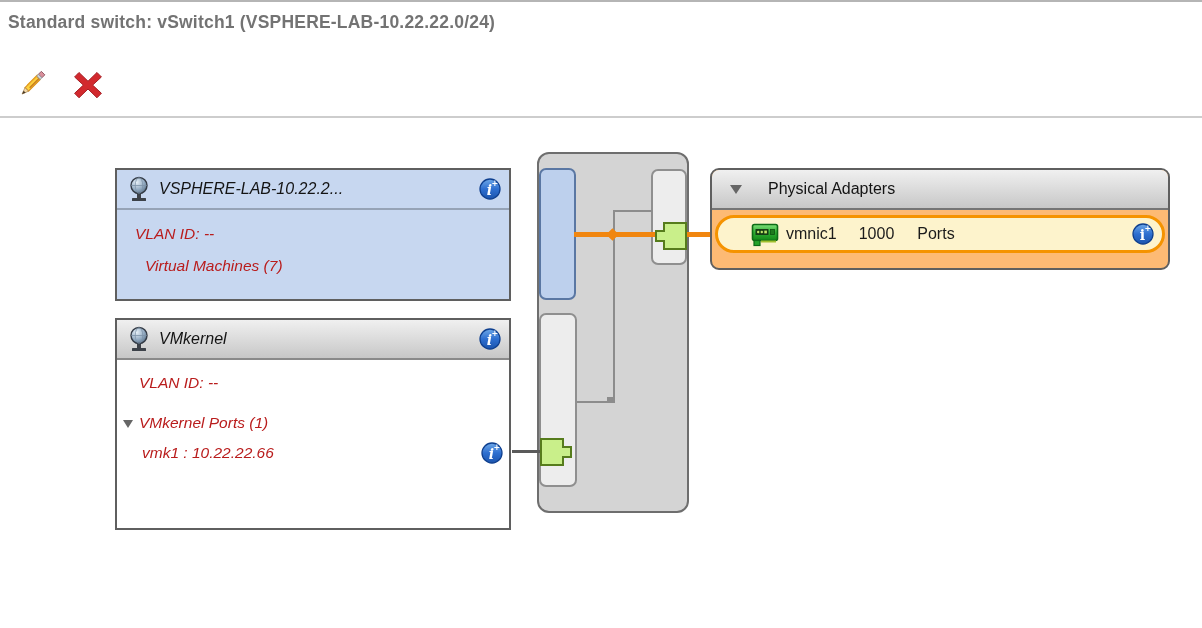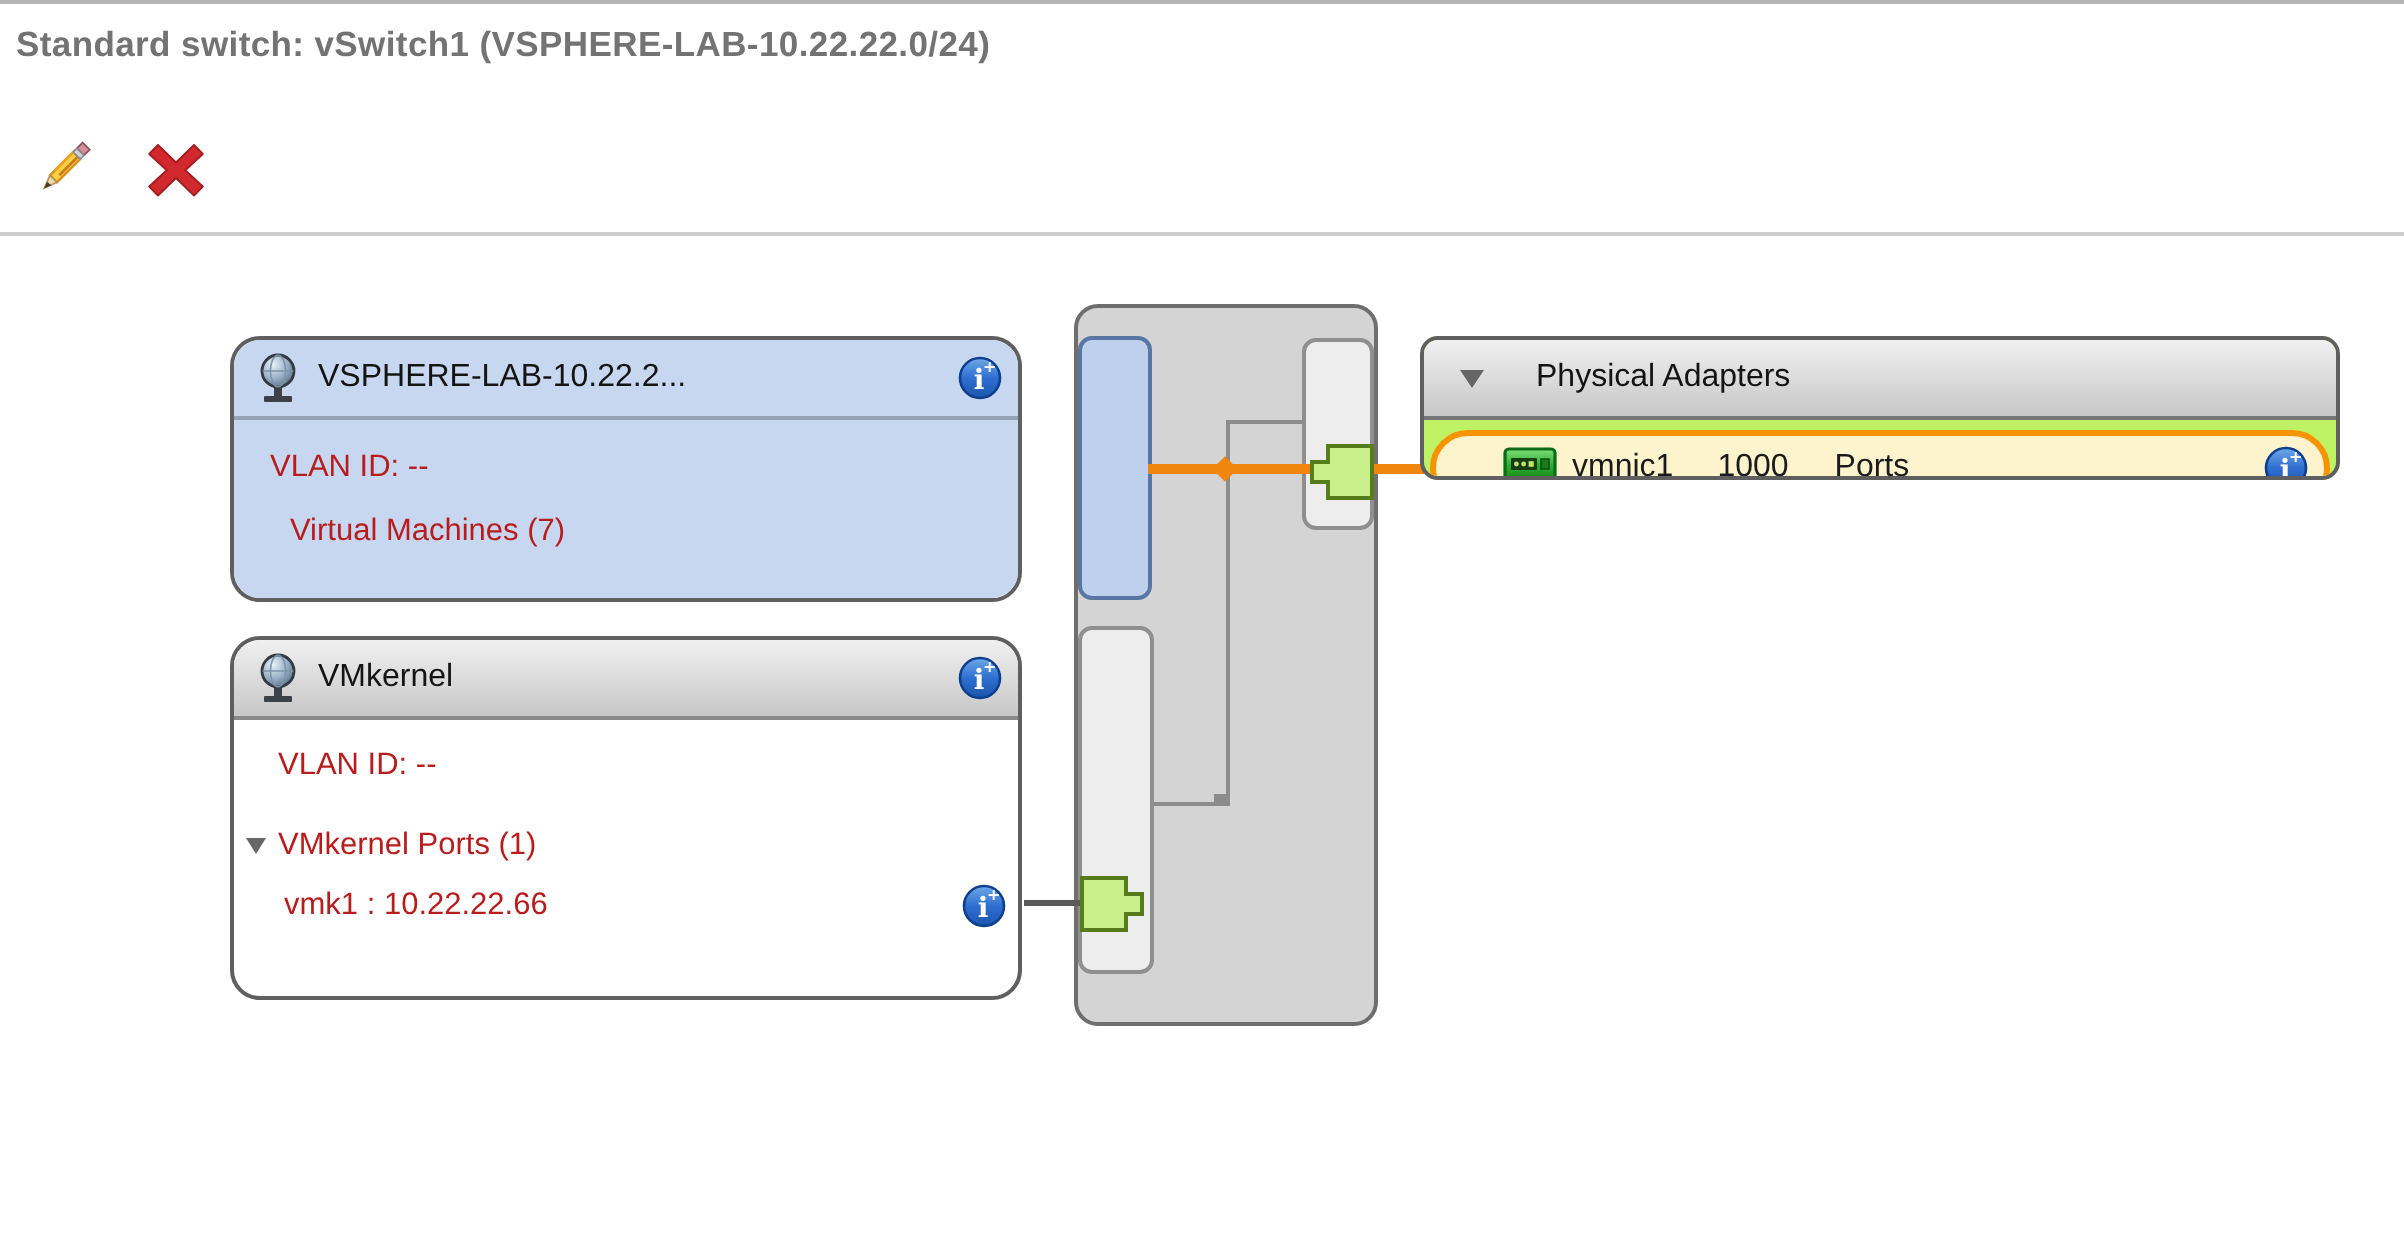--- a/index.html
+++ b/index.html
@@ -37,42 +37,42 @@
   .wire-h2 { left:577px; top:283px; width:38px; height:2px; }
   .wire-dot{ left:607px; top:279px; width:6px; height:6px; background:#8c8c8c; }
   .wire-orange { left:574px; top:114px; width:138px; height:5px; background:#f1860f; }
   .wire-diamond { left:608px; top:112px; width:9px; height:9px; background:#f1860f; transform:rotate(45deg); }
   .wire-vmk { left:512px; top:332px; width:30px; height:3px; background:#5a5a5a; }
   .connector { width:32px; height:28px; }
   .conn-uplink { left:655px; top:104px; }
   .conn-vmk { left:540px; top:320px; }
 
   
-  .pgbox { border:2px solid #5f5f5f; border-radius:15px; overflow:hidden; box-sizing:border-box; background:#fff; }
+  .pgbox { border:2px solid #5f5f5f; border-radius:0; overflow:hidden; box-sizing:border-box; background:#fff;font-style:italic; }
   .pg-vm { left:115px; top:50px; width:396px; height:133px; }
-  .pg-vmk { left:115px; top:200px; width:396px; height:182px; }
+  .pg-vmk { left:115px; top:200px; width:396px; height:212px; }
   .pg-header { position:relative; height:38px; display:flex; align-items:center;
     padding:0 8px 0 10px; font-size:16px; color:#141414;
     border-bottom:2px solid #8a8a8a; box-sizing:content-box; }
   .hdr-gray { background:linear-gradient(#f0f0f0,#c7c7c7); }
   .hdr-blue { background:#c7d7f0; border-bottom-color:#96a3b6; }
   .pg-name { margin-left:8px; white-space:nowrap; }
   .hdr-info { position:absolute; right:8px; top:8px; }
   .pg-body { position:relative; font-size:15.5px; color:#b91c1c; height:100%; }
   .body-blue { background:#c7d7f0; }
   .row { position:absolute; white-space:nowrap; }
 
   .tri-down { display:inline-block; width:0; height:0;
     border-left:6px solid transparent; border-right:6px solid transparent;
     border-top:9px solid #666; }
   .tri-small { border-left-width:5px; border-right-width:5px; border-top-width:8px; }
 
   
-  .pa-box { left:710px; top:50px; width:460px; height:72px; border:2px solid #5f5f5f;
-    border-radius:9px; overflow:hidden; box-sizing:border-box; background:#bef264; }
+  .pa-box { left:710px; top:50px; width:460px; height:102px; border:2px solid #5f5f5f;
+    border-radius:9px; overflow:hidden; box-sizing:border-box; background:#fdba74; }
   .pa-header { position:relative; height:38px; display:flex; align-items:center;
     padding-left:18px; font-size:16px; color:#141414;
     background:linear-gradient(#f0f0f0,#c7c7c7); border-bottom:2px solid #757575; }
   .pa-header-label { margin-left:26px; }
   .adapter-pill { position:relative; margin:5px 3px 0 3px; height:38px; box-sizing:border-box;
     border:3px solid #f59300; border-radius:19px; background:#fdf3cc;
     display:flex; align-items:center; padding-left:32px; font-size:16px; color:#1b1b1b; cursor:pointer; }
   .adp-name { margin-left:6px; }
   .adp-speed { margin-left:22px;text-align:right; }
   .adp-duplex { margin-left:23px; }

